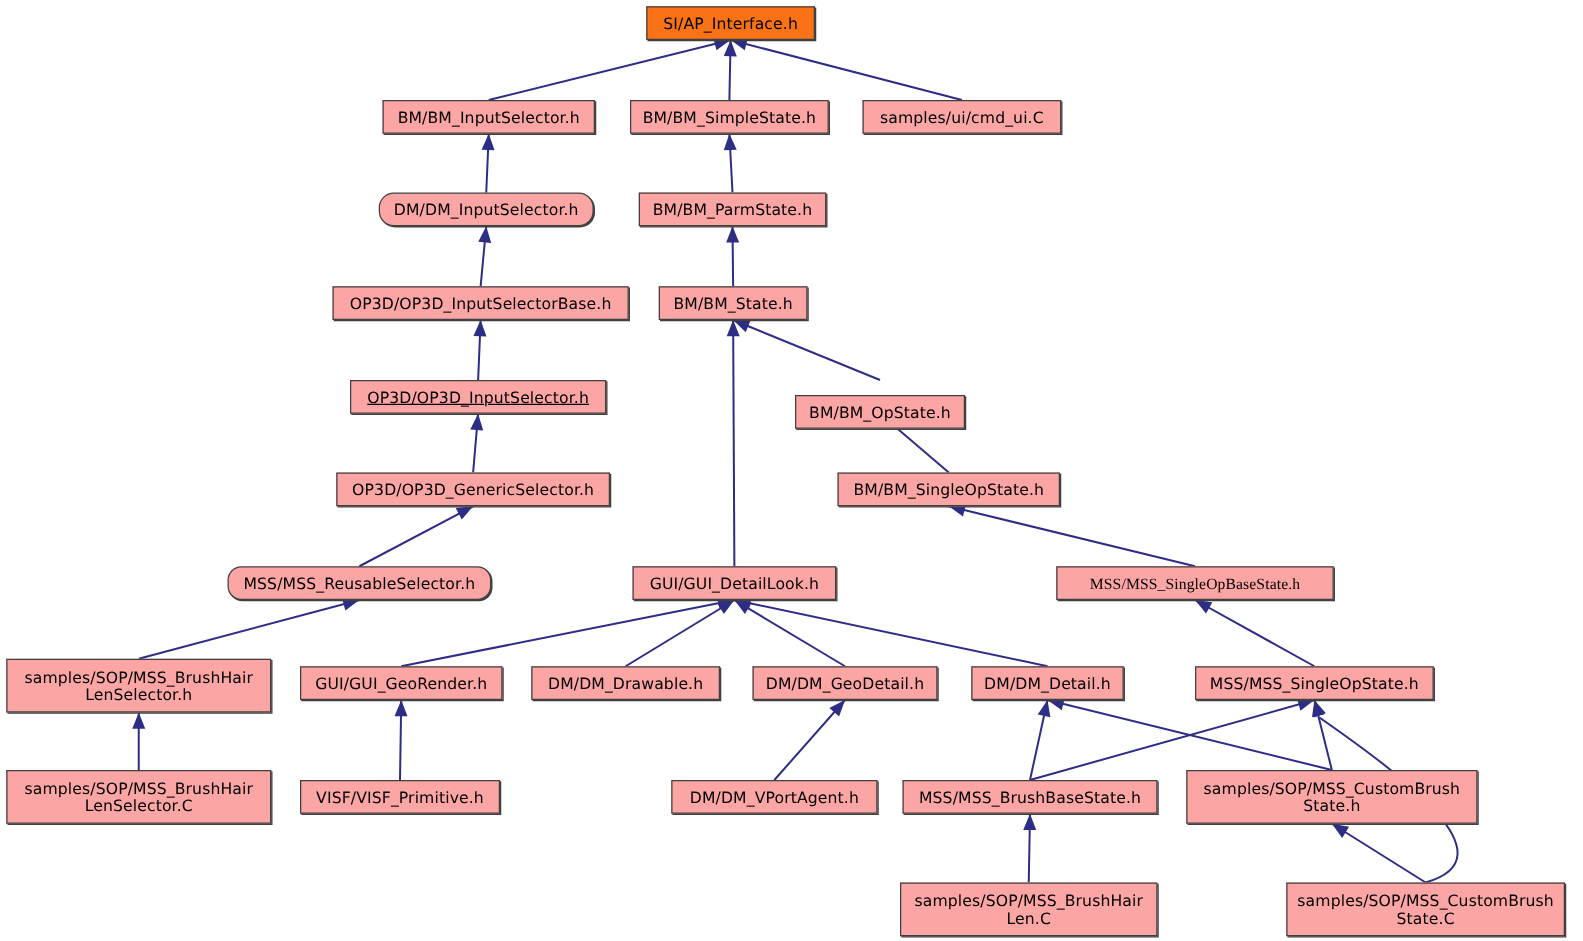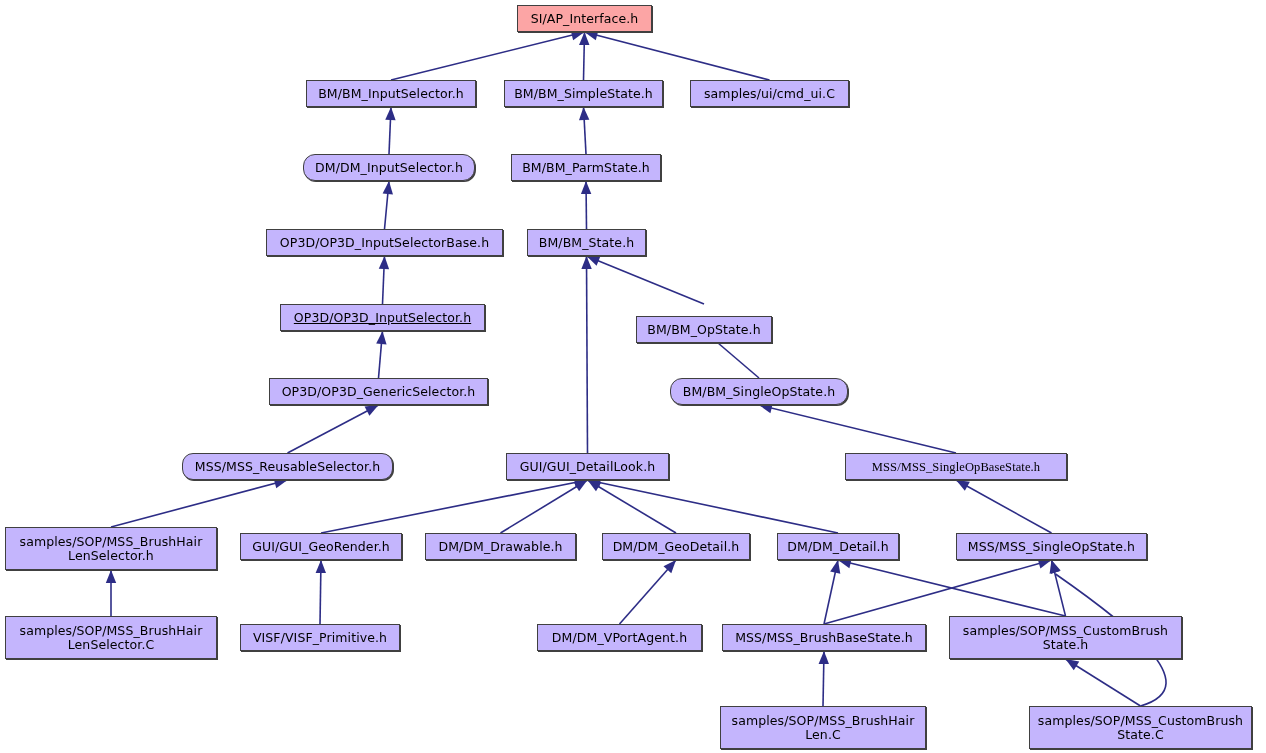--- a/index.html
+++ b/index.html
@@ -21,34 +21,34 @@
     left: 0;
     top: 0;
     width: 1266px;
     height: 753px;
     pointer-events: none;
   }
   .node {
     position: absolute;
     box-sizing: border-box;
     border: 1px solid #404040;
-    background: #c4b5fd;
+    background: #fca5a5;
     color: #000000;
     font-size: 12.5px;
     line-height: 14px;
     display: flex;
     align-items: center;
     justify-content: center;
     text-align: center;
     white-space: pre-line;
     letter-spacing: 0.1px;
     box-shadow: 1px 1px 0 0 #404040;
   }
   .node.root {
-    background: #fca5a5;
+    background: #f97316;
   }
   .node-label {
     display: block;
     width: 100%;
     padding: 0 3px;
     box-sizing: border-box;
   }
 </style>
 </head>
 <body>
@@ -181,21 +181,21 @@
       <div class="node" style="left: 306px; top: 80px; width: 170px; height: 27px;"><span class="node-label">BM/BM_InputSelector.h</span></div>
       <div class="node" style="left: 504px; top: 80px; width: 159px; height: 27px;"><span class="node-label">BM/BM_SimpleState.h</span></div>
       <div class="node" style="left: 690px; top: 80px; width: 159px; height: 27px;"><span class="node-label">samples/ui/cmd_ui.C</span></div>
       <div class="node" style="left: 303px; top: 154px; width: 172px; height: 27px; border-radius: 12px;"><span class="node-label">DM/DM_InputSelector.h</span></div>
       <div class="node" style="left: 511px; top: 154px; width: 150px; height: 27px;"><span class="node-label">BM/BM_ParmState.h</span></div>
       <div class="node" style="left: 266px; top: 229px; width: 237px; height: 27px;"><span class="node-label">OP3D/OP3D_InputSelectorBase.h</span></div>
       <div class="node" style="left: 527px; top: 229px; width: 119px; height: 27px;"><span class="node-label">BM/BM_State.h</span></div>
       <div class="node" style="left: 280px; top: 304px; width: 205px; height: 27px; text-decoration: underline;"><span class="node-label">OP3D/OP3D_InputSelector.h</span></div>
       <div class="node" style="left: 636px; top: 316px; width: 136px; height: 27px;"><span class="node-label">BM/BM_OpState.h</span></div>
       <div class="node" style="left: 269px; top: 378px; width: 219px; height: 27px;"><span class="node-label">OP3D/OP3D_GenericSelector.h</span></div>
-      <div class="node" style="left: 670px; top: 378px; width: 178px; height: 27px; border-radius: 12px;"><span class="node-label">BM/BM_SingleOpState.h</span></div>
+      <div class="node" style="left: 670px; top: 378px; width: 178px; height: 27px;"><span class="node-label">BM/BM_SingleOpState.h</span></div>
       <div class="node" style="left: 182px; top: 453px; width: 211px; height: 27px; border-radius: 11px;"><span class="node-label">MSS/MSS_ReusableSelector.h</span></div>
       <div class="node" style="left: 506px; top: 453px; width: 163px; height: 27px;"><span class="node-label">GUI/GUI_DetailLook.h</span></div>
       <div class="node" style="left: 845px; top: 453px; width: 222px; height: 27px; font-family: Liberation Serif, serif;"><span class="node-label">MSS/MSS_SingleOpBaseState.h</span></div>
       <div class="node" style="left: 5px; top: 527px; width: 212px; height: 43px;"><span class="node-label">samples/SOP/MSS_BrushHair
 LenSelector.h</span></div>
       <div class="node" style="left: 240px; top: 533px; width: 162px; height: 27px;"><span class="node-label">GUI/GUI_GeoRender.h</span></div>
       <div class="node" style="left: 425px; top: 533px; width: 151px; height: 27px;"><span class="node-label">DM/DM_Drawable.h</span></div>
       <div class="node" style="left: 602px; top: 533px; width: 148px; height: 27px;"><span class="node-label">DM/DM_GeoDetail.h</span></div>
       <div class="node" style="left: 777px; top: 533px; width: 122px; height: 27px;"><span class="node-label">DM/DM_Detail.h</span></div>
       <div class="node" style="left: 956px; top: 533px; width: 191px; height: 27px;"><span class="node-label">MSS/MSS_SingleOpState.h</span></div>

